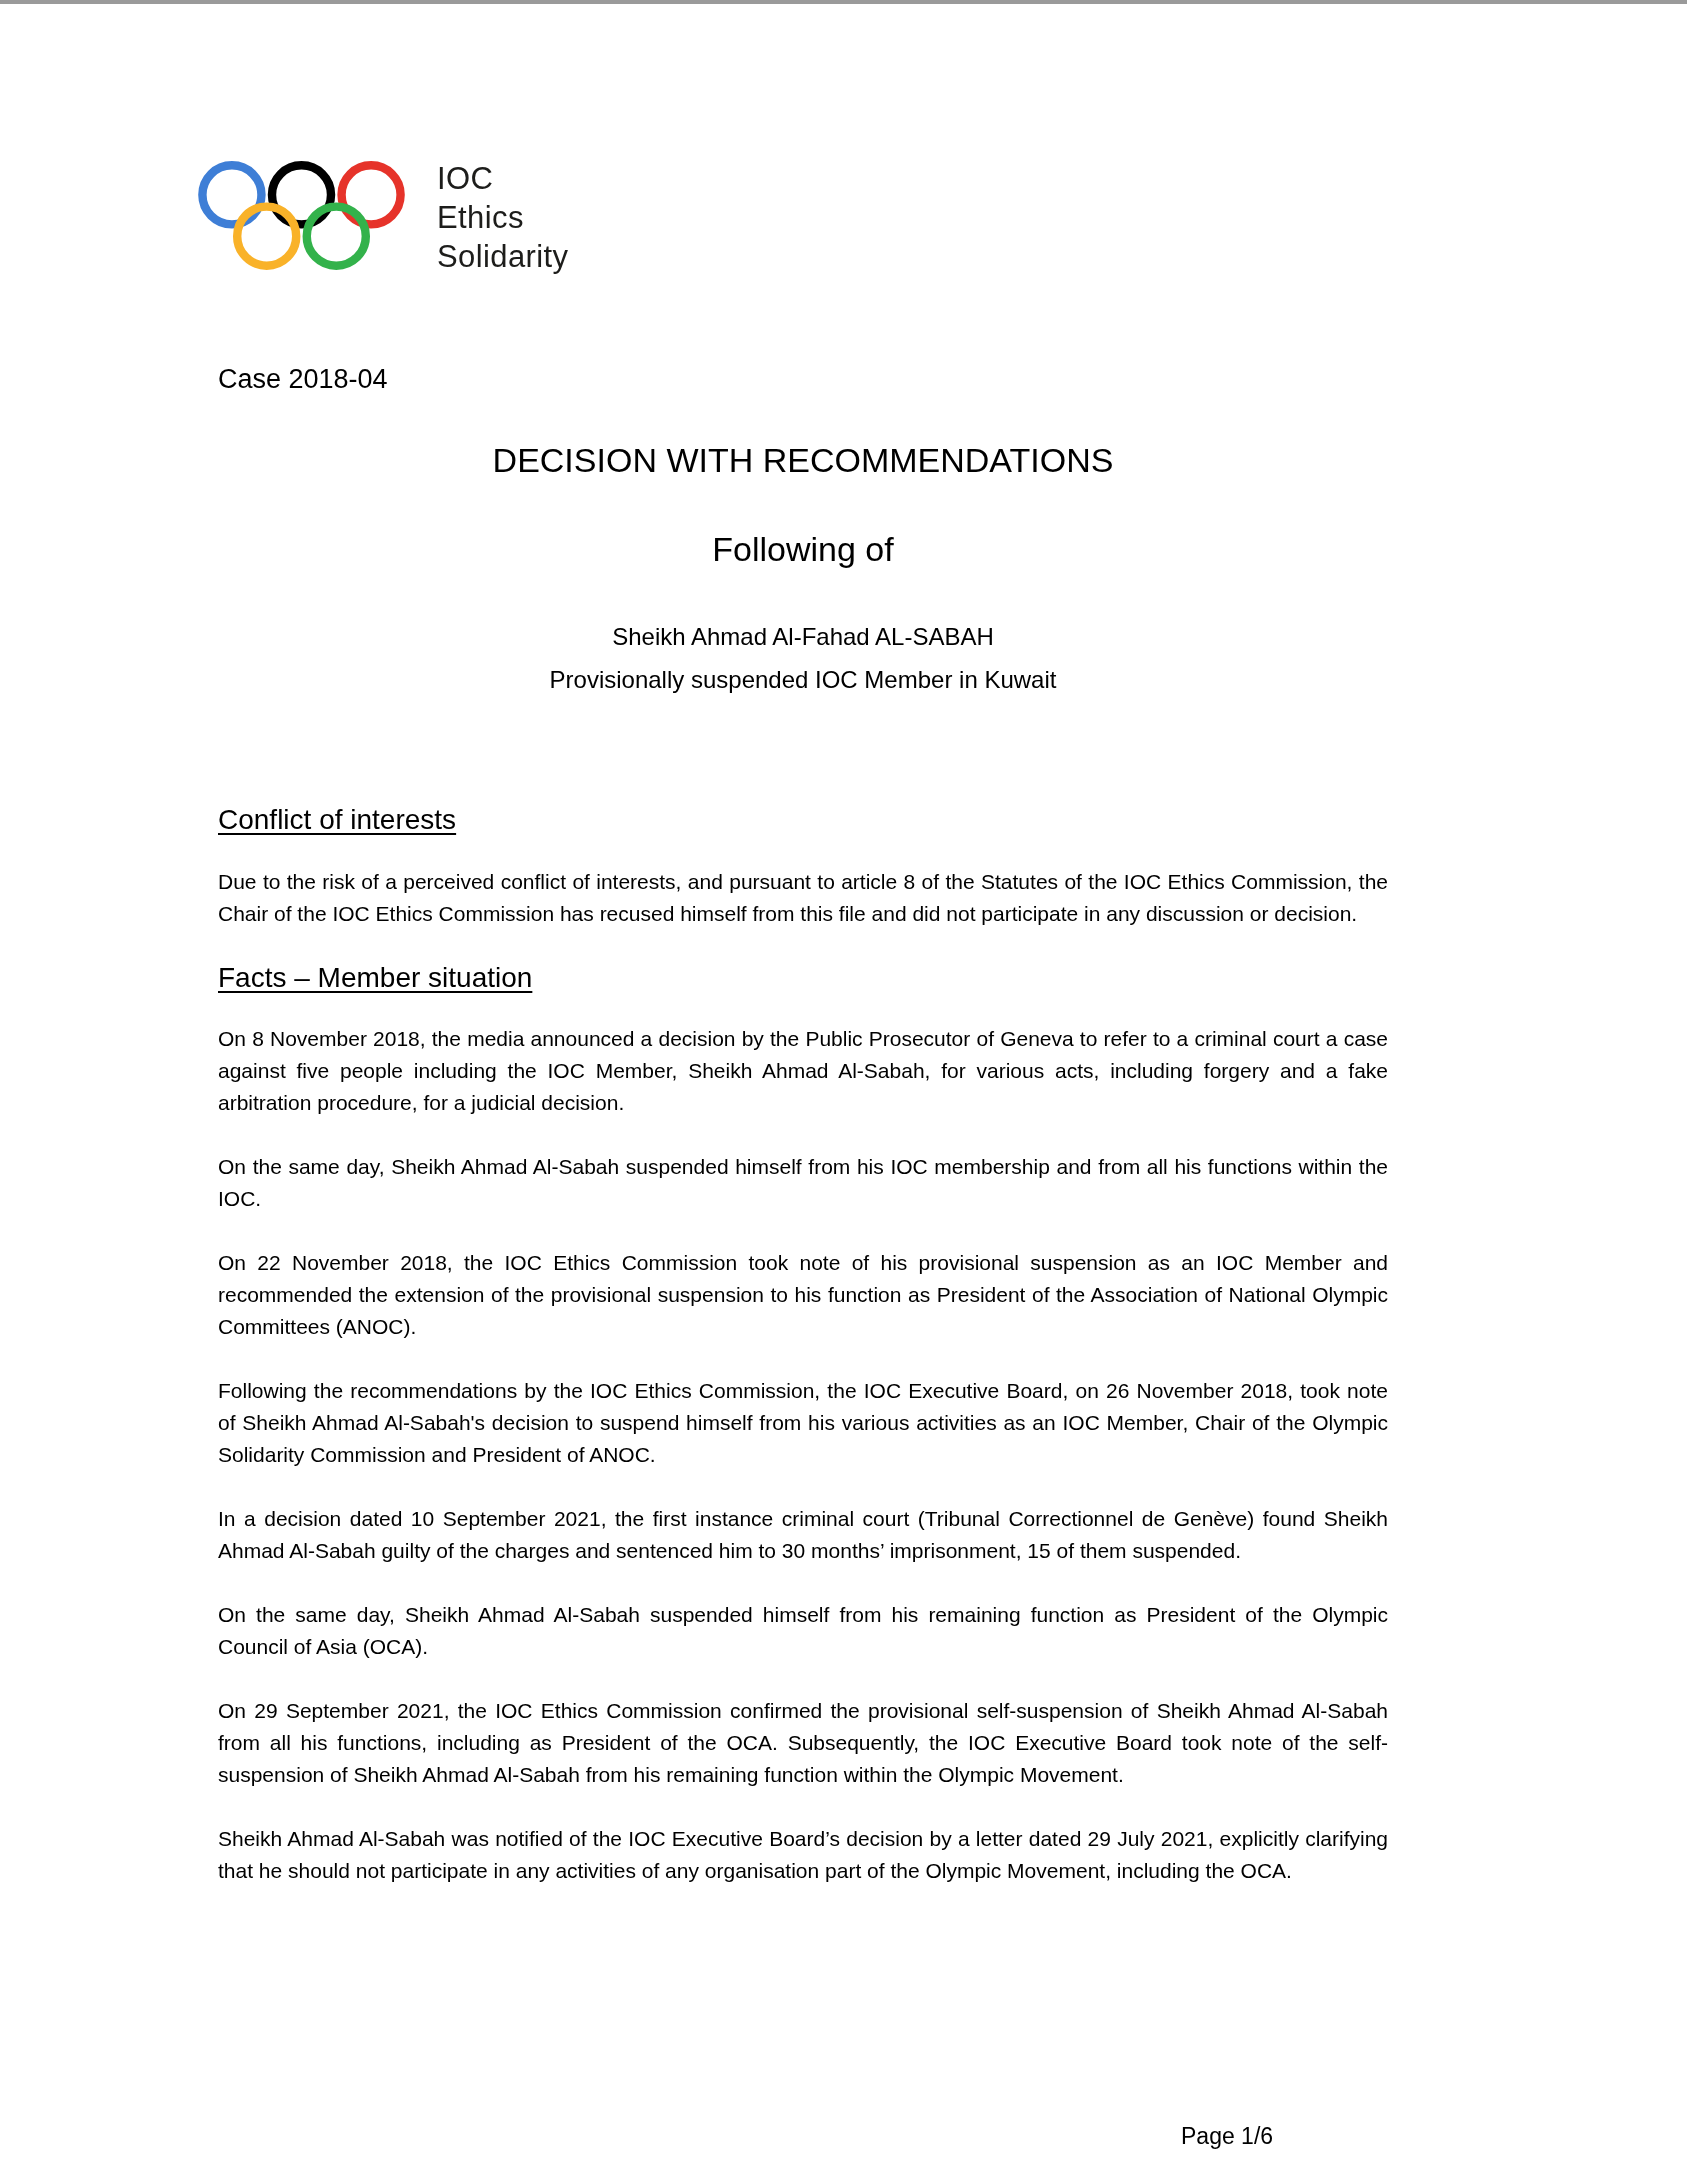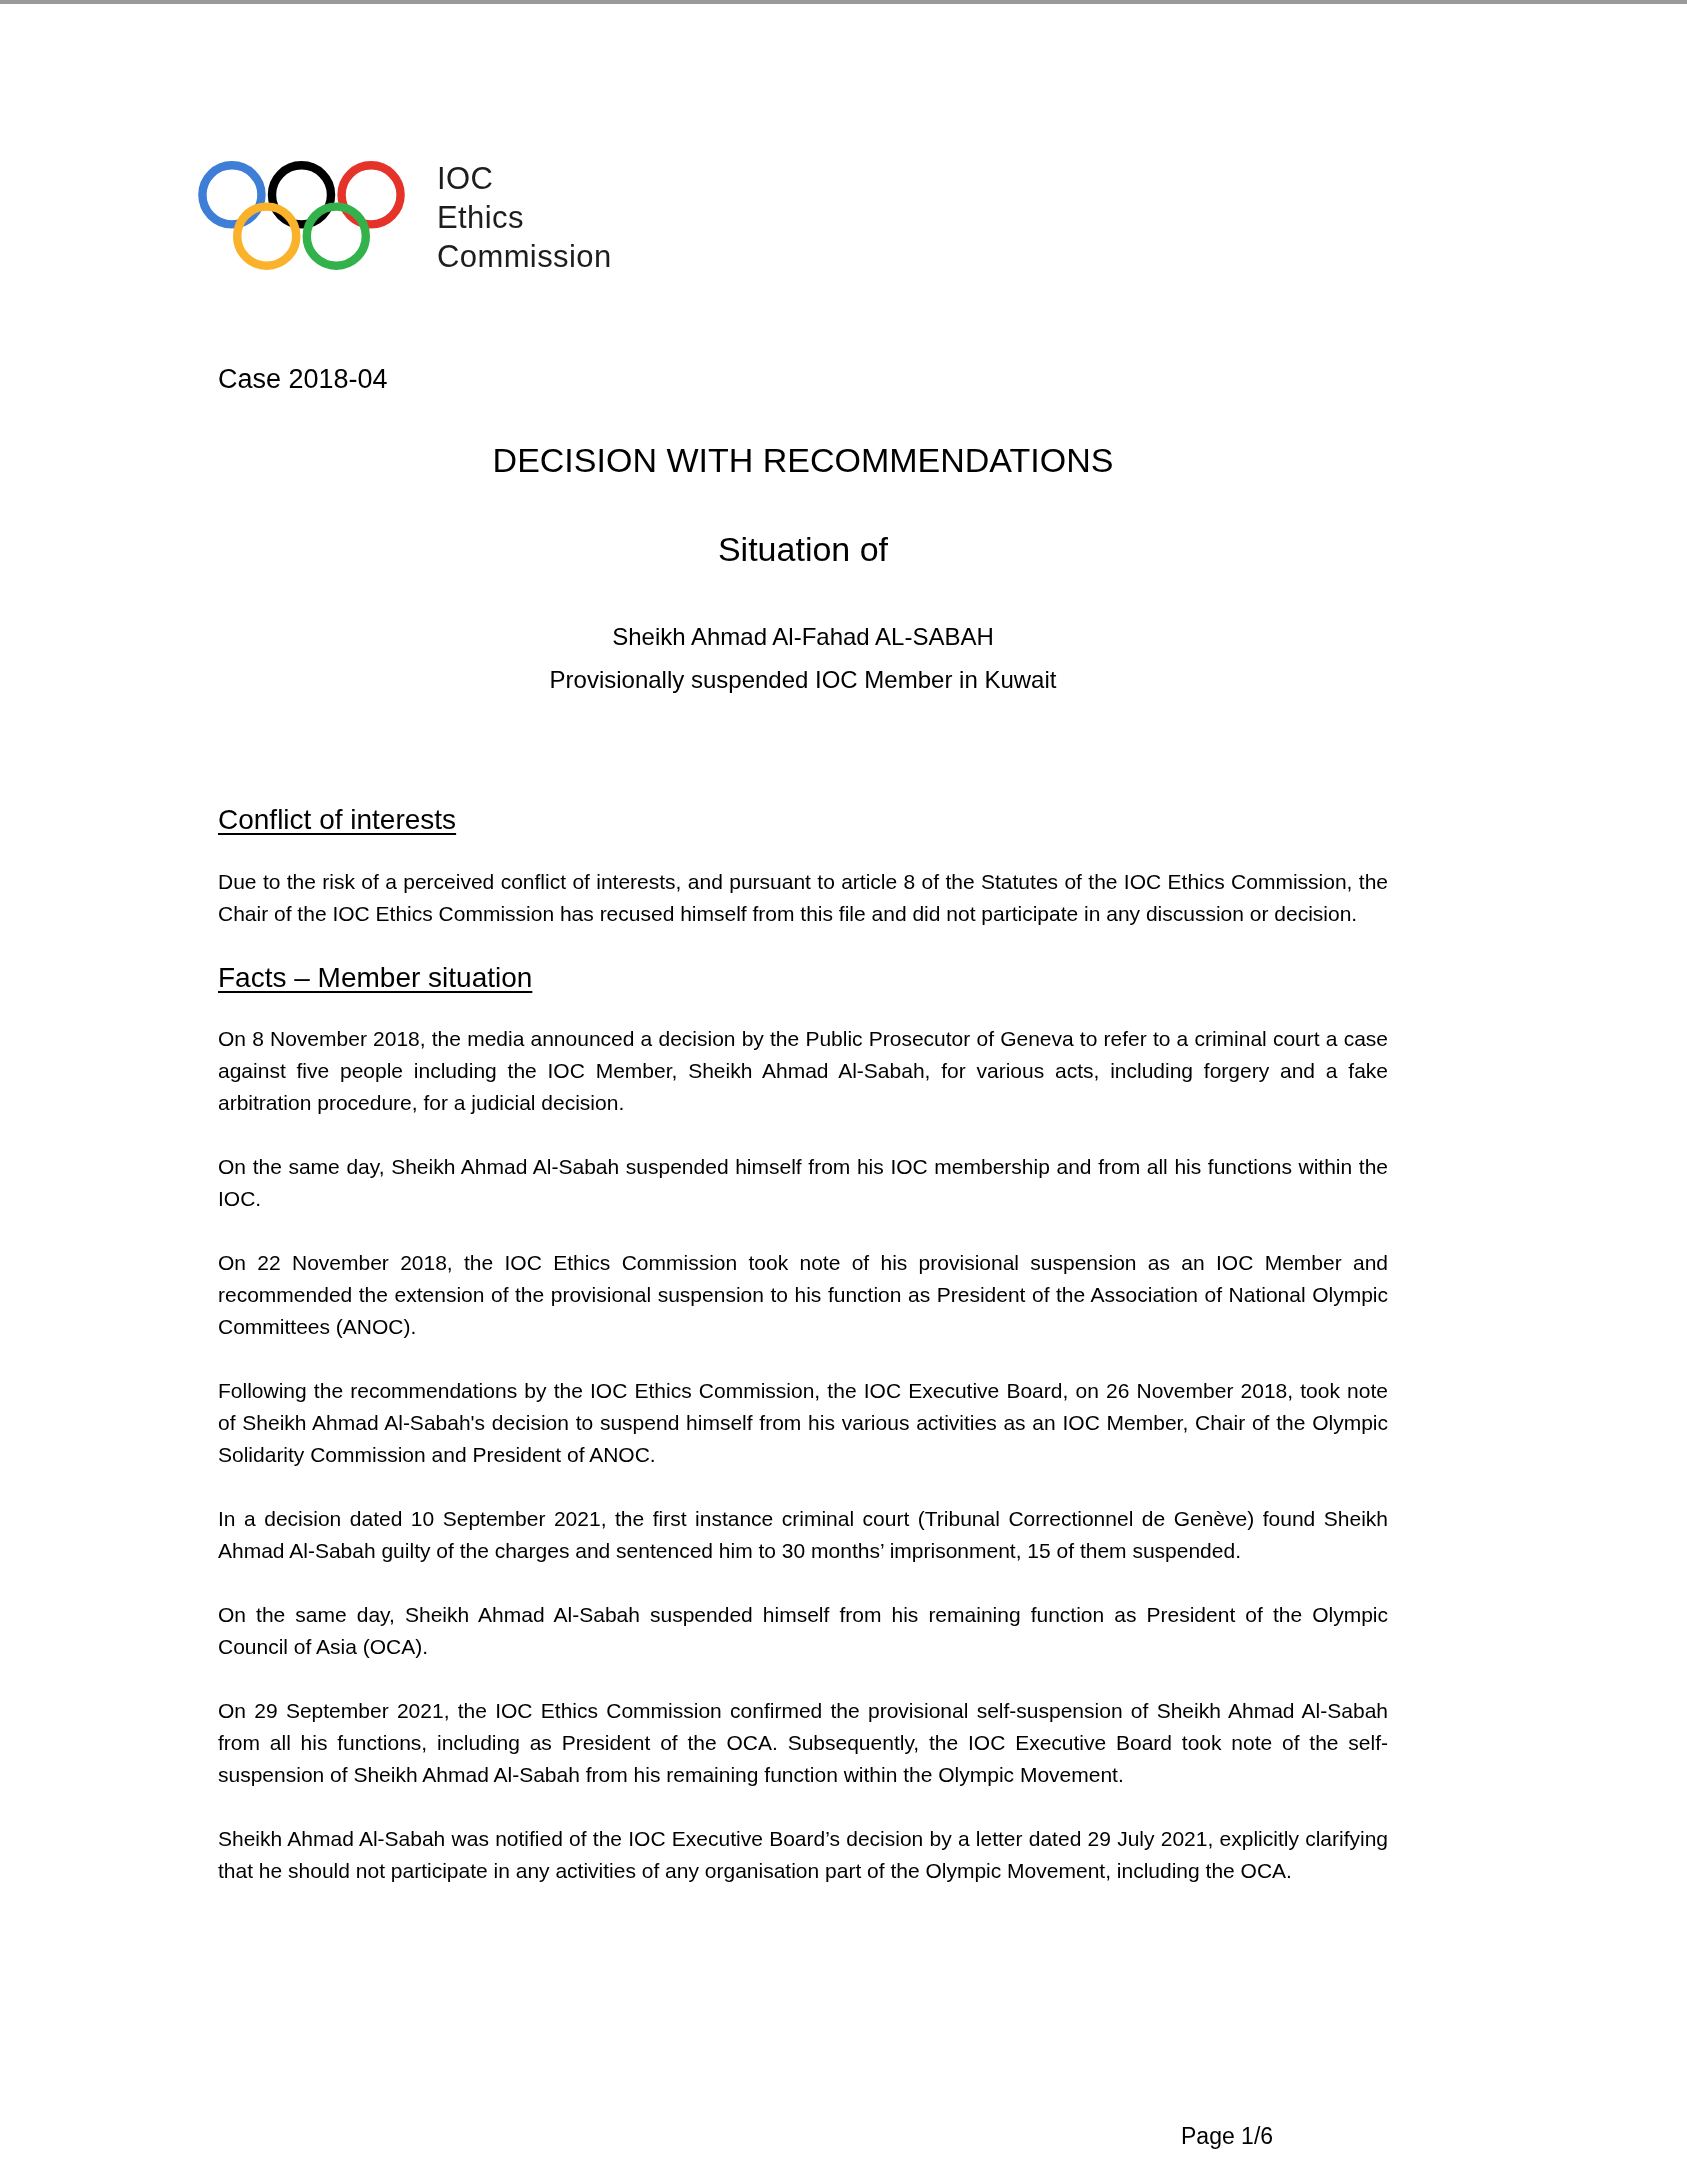--- a/index.html
+++ b/index.html
@@ -64,31 +64,31 @@
     <svg class="rings" viewBox="0 0 500 268" aria-hidden="true">
       <circle cx="85" cy="85" r="70" fill="none" stroke-width="20" stroke="#3E7ED6"></circle>
       <circle cx="250" cy="85" r="70" fill="none" stroke-width="20" stroke="#000000"></circle>
       <circle cx="415" cy="85" r="70" fill="none" stroke-width="20" stroke="#E6332A"></circle>
       <circle cx="167.5" cy="183" r="70" fill="none" stroke-width="20" stroke="#F9B229"></circle>
       <circle cx="332.5" cy="183" r="70" fill="none" stroke-width="20" stroke="#33B24B"></circle>
     </svg>
     <div class="logo-text">
       <div>IOC</div>
       <div>Ethics</div>
-      <div>Commission</div>
+      <div>Solidarity</div>
     </div>
   </div>
 
   <main class="content">
 
     <p class="case-number">Case 2018-04</p>
 
     <h1 class="doc-title">DECISION WITH RECOMMENDATIONS</h1>
 
-    <p class="doc-subtitle">Situation of</p>
+    <p class="doc-subtitle">Following of</p>
 
     <p class="doc-subject">
       <span>Sheikh Ahmad Al-Fahad AL-SABAH</span><br>
       <span>Provisionally suspended IOC Member in Kuwait</span>
     </p>
 
     <section>
       <h2 class="section-heading">Conflict of interests</h2>
       <p class="para">Due to the risk of a perceived conflict of interests, and pursuant to article 8 of the Statutes of the IOC Ethics Commission, the Chair of the IOC Ethics Commission has recused himself from this file and did not participate in any discussion or decision.</p>
     </section>

